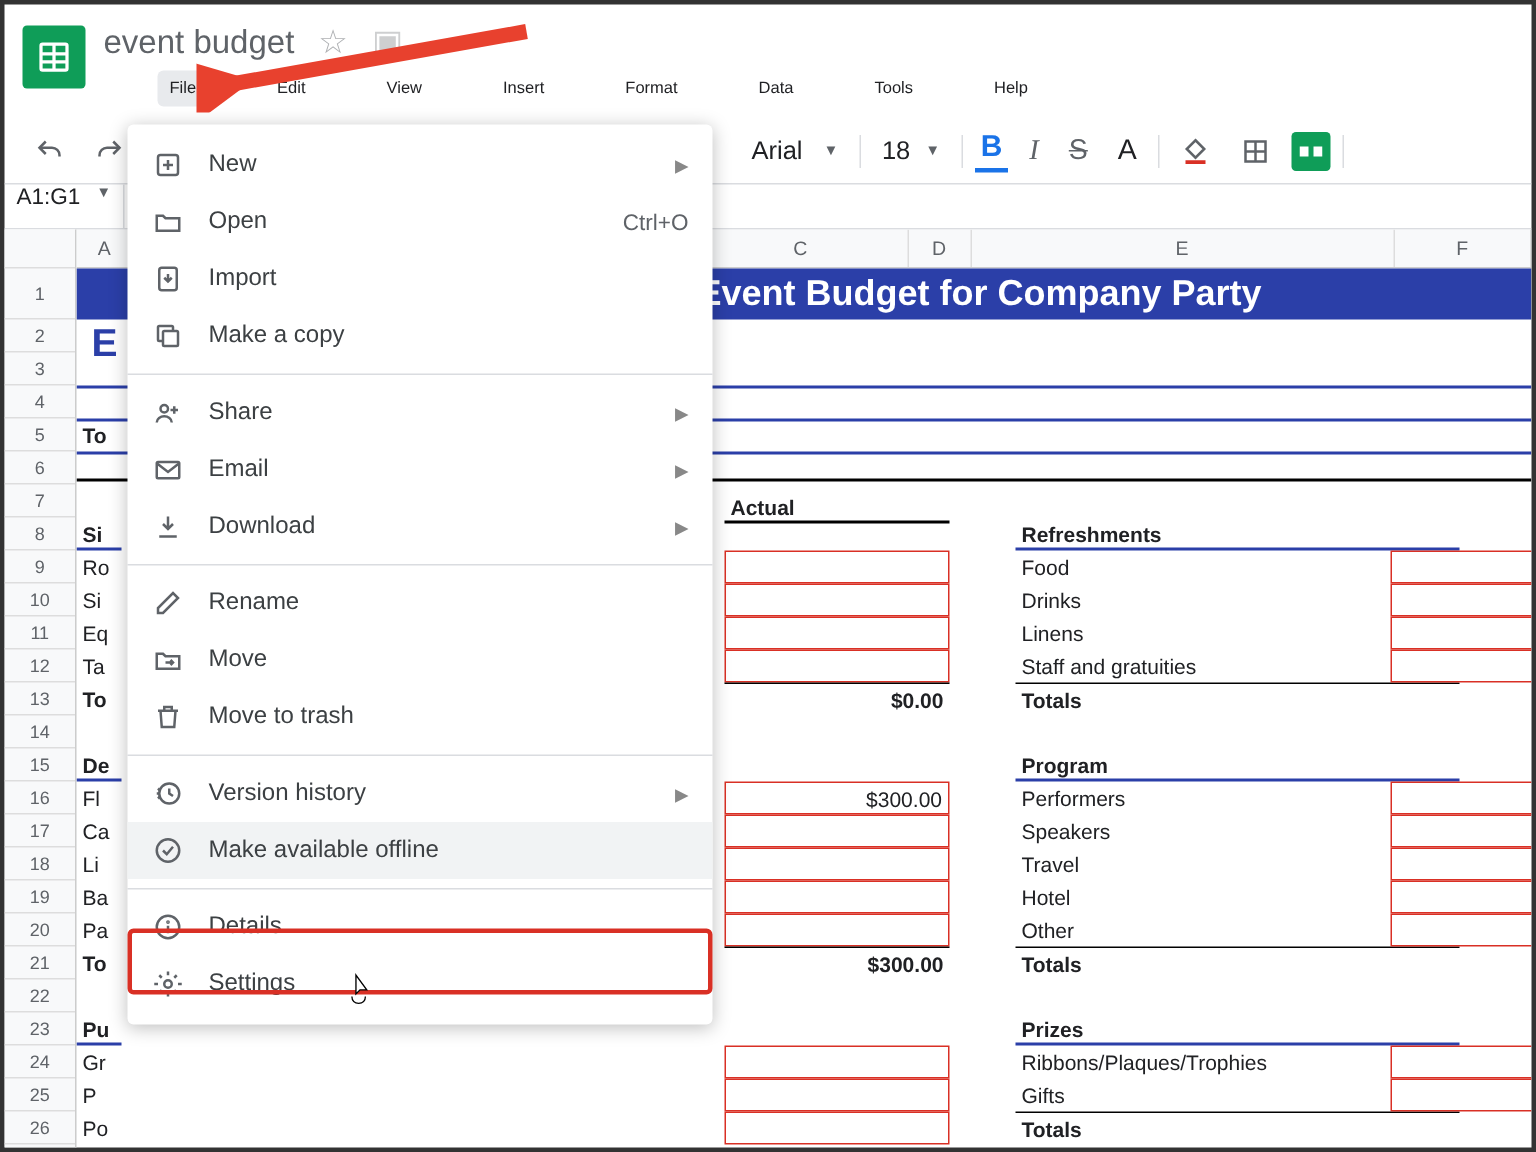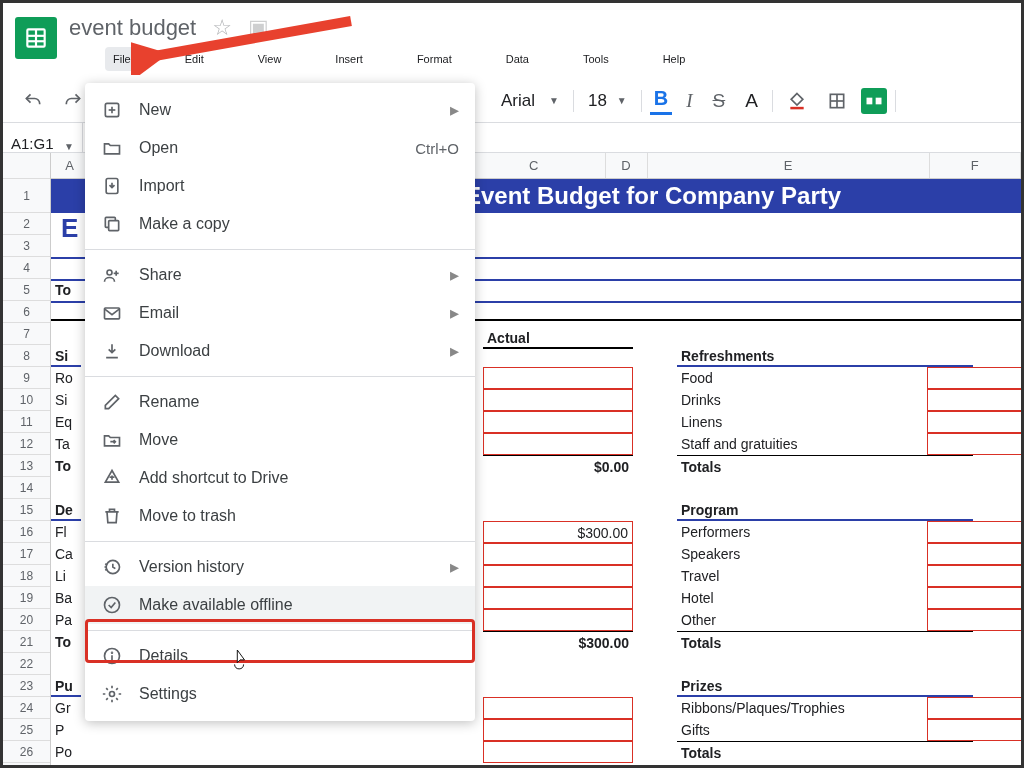--- a/index.html
+++ b/index.html
@@ -20,21 +20,21 @@
 .tb svg { width: 20px; height: 20px; }
 .tb-sep { width: 1px; height: 22px; background: #dadce0; }
 .tb-font { font-size: 17px; color: #202124; padding: 0 6px; display: flex; align-items: center; gap: 14px; }
 .tb-fsz { font-size: 17px; padding: 0 6px; display: flex; align-items: center; gap: 10px; }
 .tb-bold { font-weight: bold; font-size: 20px; color: #1a73e8; border-bottom: 3px solid #1a73e8; padding: 0 4px 2px; }
 .tb-i { font-style: italic; font-size: 19px; font-family: Georgia, serif; color: #5f6368; }
 .tb-s { text-decoration: line-through; font-size: 19px; color: #5f6368; }
 .tb-a { font-size: 19px; color: #202124; }
 
 .namebox-row { display: flex; align-items: center; border-bottom: 1px solid #dadce0; height: 30px; }
-.namebox { width: 80px; padding: 0 8px; font-size: 15px; border-right: 1px solid #dadce0; height: 100%; display: flex; align-items: flex-end; justify-content: space-between; }
+.namebox { width: 80px; padding: 0 8px; font-size: 15px; border-right: 1px solid #dadce0; height: 100%; display: flex; align-items: flex-start; justify-content: space-between; }
 
 .grid { position: relative; display: flex; height: calc(100% - 150px); }
 .row-hdrs { width: 48px; border-right: 1px solid #ccc; background: #f8f9fa; }
 .row-hdrs div { height: 22px; text-align: center; font-size: 12px; color: #5f6368; border-bottom: 1px solid #ddd; line-height: 22px; }
 .row-hdrs div:first-child { height: 26px; background: #f8f9fa; }
 
 .cols { flex: 1; position: relative; overflow: hidden; }
 .col-hdrs { display: flex; height: 26px; background: #f8f9fa; border-bottom: 1px solid #ccc; }
 .col-hdrs div { text-align: center; font-size: 13px; color: #5f6368; border-right: 1px solid #ddd; line-height: 26px; }
 .col-A { width: 40px; }
@@ -369,30 +369,20 @@
         <svg viewBox="0 0 24 24" fill="none" stroke="currentColor" stroke-width="2">
           <path d="M3 7h5l2 2h11v10H3z"></path>
           <path d="M10 14h6m-2-2l2 2-2 2"></path>
         </svg>
       </span>
     <span>Move</span>
   </div>
   <div class="dd-item">
     <span class="dd-ico">
         <svg viewBox="0 0 24 24" fill="none" stroke="currentColor" stroke-width="2">
-          <path d="M12 3l8 14H4z"></path>
-          <line x1="12" y1="9" x2="12" y2="14"></line>
-          <line x1="9" y1="11" x2="15" y2="11"></line>
-        </svg>
-      </span>
-    <span>Add shortcut to Drive</span>
-  </div>
-  <div class="dd-item">
-    <span class="dd-ico">
-        <svg viewBox="0 0 24 24" fill="none" stroke="currentColor" stroke-width="2">
           <path d="M4 7h16M9 7V4h6v3M6 7l1 13h10l1-13"></path>
         </svg>
       </span>
     <span>Move to trash</span>
   </div>
   <div class="dd-sep"></div>
   <div class="dd-item">
     <span class="dd-ico">
         <svg viewBox="0 0 24 24" fill="none" stroke="currentColor" stroke-width="2">
           <circle cx="13" cy="12" r="8"></circle>

